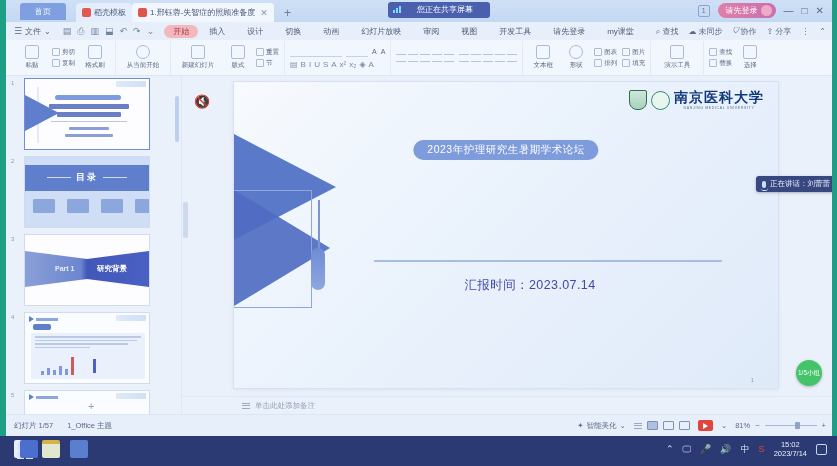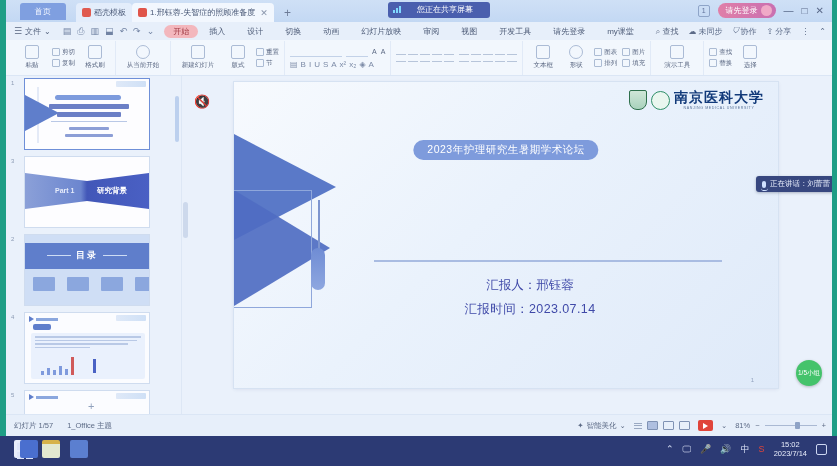--- a/index.html
+++ b/index.html
@@ -571,41 +571,41 @@
                 <span class="t-badge"></span>
                 <span class="t-title"></span>
                 <span class="t-title2"></span>
                 <span class="t-rule"></span>
                 <span class="t-sub"></span>
                 <span class="t-sub2"></span>
               </div>
             </div>
 
             <div class="trow">
-              <span class="tnum">3</span>
-              <div class="thumb part">
-                <span class="part-bow"></span>
-                <span class="part-l">Part 1</span>
-                <span class="part-r">研究背景</span>
-              </div>
-            </div>
-
-            <div class="trow">
               <span class="tnum">2</span>
               <div class="thumb toc">
                 <span class="toc-band"></span>
                 <span class="toc-line" style="left:22px"></span>
                 <span class="toc-line" style="right:22px"></span>
                 <span class="toc-txt">目录</span>
                 <span class="toc-cells">
                     <i></i>
                     <i></i>
                     <i></i>
                     <i></i>
                   </span>
+              </div>
+            </div>
+
+            <div class="trow">
+              <span class="tnum">3</span>
+              <div class="thumb part">
+                <span class="part-bow"></span>
+                <span class="part-l">Part 1</span>
+                <span class="part-r">研究背景</span>
               </div>
             </div>
 
             <div class="trow">
               <span class="tnum">4</span>
               <div class="thumb chart">
                 <span class="ch-head">
                   <i class="ch-play"></i>
                     <i class="ch-htxt"></i>
                 </span>
@@ -669,35 +669,42 @@
                 <span class="uni-sub">NANJING MEDICAL UNIVERSITY</span>
               </span>
             </div>
 
             <div class="sl-badge">2023年护理研究生暑期学术论坛</div>
 
 
             <div class="sl-rule"></div>
 
             <div class="sl-meta">
-              <div>汇报人：邢钰蓉</div>
               <div class="l2">汇报时间：2023.07.14</div>
             </div>
 
             <div class="sl-pagenum">1</div>
           </div>
 
           <div class="speak-pill">
             <span class="mic"></span>
             <span>正在讲话：刘蕾蕾</span>
           </div>
 
           <div class="green-fab">1/5小组</div>
         </div>
 
+        <div class="notes">
+          <span class="notes-ic">
+              <i></i>
+              <i></i>
+              <i></i>
+            </span>
+          <span>单击此处添加备注</span>
+        </div>
       </div>
 
       <div class="status">
         <span>幻灯片 1/57</span>
         <span>1_Office 主题</span>
 
         <span class="st-right">
           <span class="st-beauty">
             <i>✦</i>
             <b style="font-weight:normal">智能美化</b>

